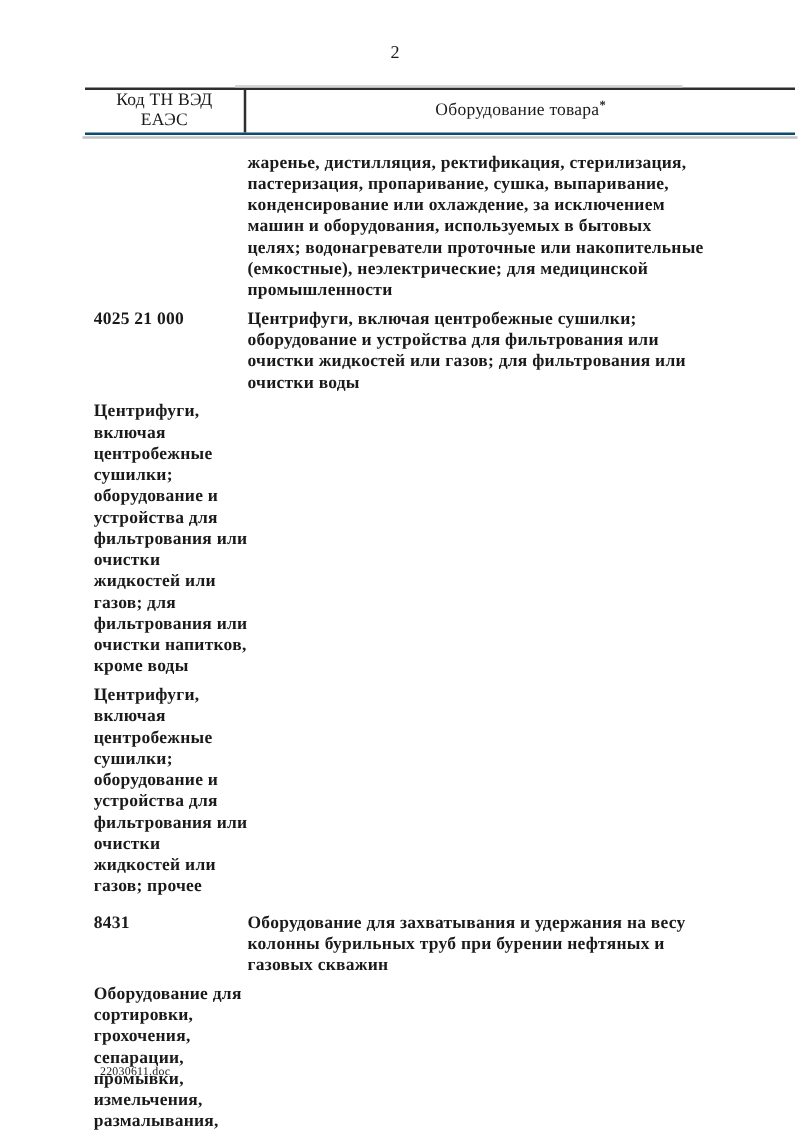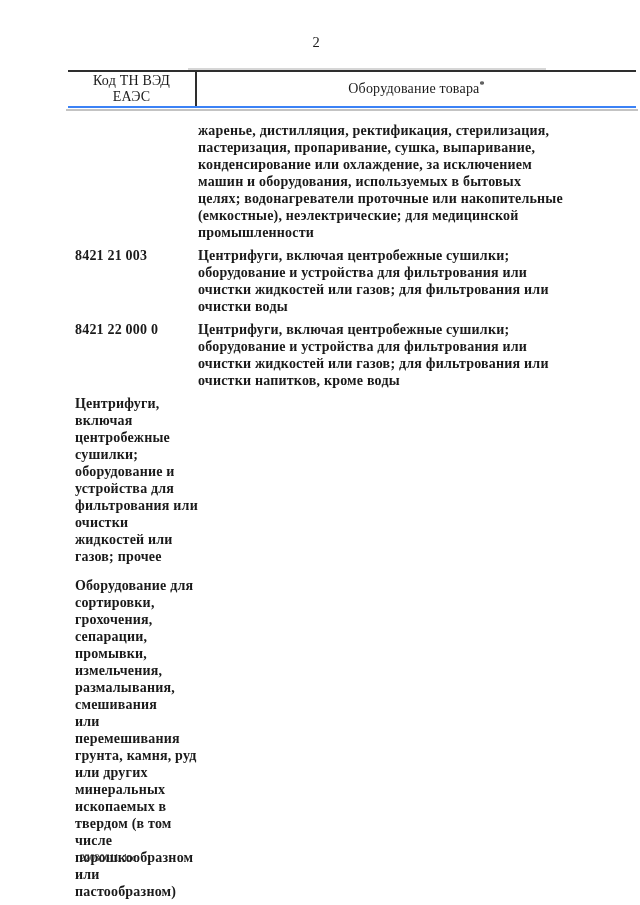--- a/index.html
+++ b/index.html
@@ -17,21 +17,21 @@
     text-align: center;
     font-size: 14.5px;
   }
   
   .thead {
     position: absolute;
     top: 70px; left: 68px; width: 568px;
     display: grid;
     grid-template-columns: 129px 1fr;
     border-top: 2px solid #2e2e2e;
-    border-bottom: 2px solid #3b82f6;
+    border-bottom: 2px solid #0c4a6e;
     min-height: 32px;
   }
   .thead::before { 
     content: "";
     position: absolute;
     left: 120px; right: 90px; top: -4px; height: 2px;
     background: #d6d6d6;
   }
   .thead::after { 
     content: "";
@@ -104,39 +104,44 @@
     <div class="cell code"></div>
     <div class="cell desc">жаренье, дистилляция, ректификация, стерилизация,
 пастеризация, пропаривание, сушка, выпаривание,
 конденсирование или охлаждение, за исключением
 машин и оборудования, используемых в бытовых
 целях; водонагреватели проточные или накопительные
 (емкостные), неэлектрические; для медицинской
 промышленности</div>
   </div>
   <div class="row">
-    <div class="cell code">8421 21 003</div>
+    <div class="cell code">4025 21 000</div>
     <div class="cell desc">Центрифуги, включая центробежные сушилки;
 оборудование и устройства для фильтрования или
 очистки жидкостей или газов; для фильтрования или
 очистки воды</div>
   </div>
   <div class="row">
-    <div class="cell code">8421 22 000 0</div>
     <div class="cell desc">Центрифуги, включая центробежные сушилки;
 оборудование и устройства для фильтрования или
 очистки жидкостей или газов; для фильтрования или
 очистки напитков, кроме воды</div>
   </div>
   <div class="row">
     <div class="cell desc">Центрифуги, включая центробежные сушилки;
 оборудование и устройства для фильтрования или
 очистки жидкостей или газов; прочее</div>
   </div>
   <div class="row">
+  </div>
+  <div class="row">
+    <div class="cell code">8431</div>
+    <div class="cell desc">Оборудование для захватывания и удержания на весу
+колонны бурильных труб при бурении нефтяных и
+газовых скважин</div>
   </div>
   <div class="row">
     <div class="cell desc">Оборудование для сортировки, грохочения, сепарации,
 промывки, измельчения, размалывания, смешивания
 или перемешивания грунта, камня, руд или других
 минеральных ископаемых в твердом (в том числе
 порошкообразном или пастообразном) состоянии;
 оборудование для агломерации, формовки или отливки
 твердого минерального топлива, керамических
 составов, незатвердевшего цемента, гипсовых

